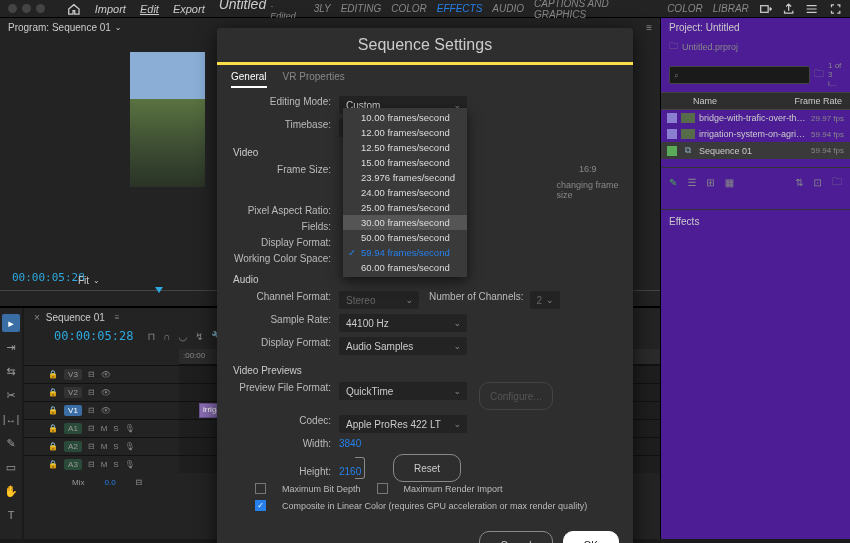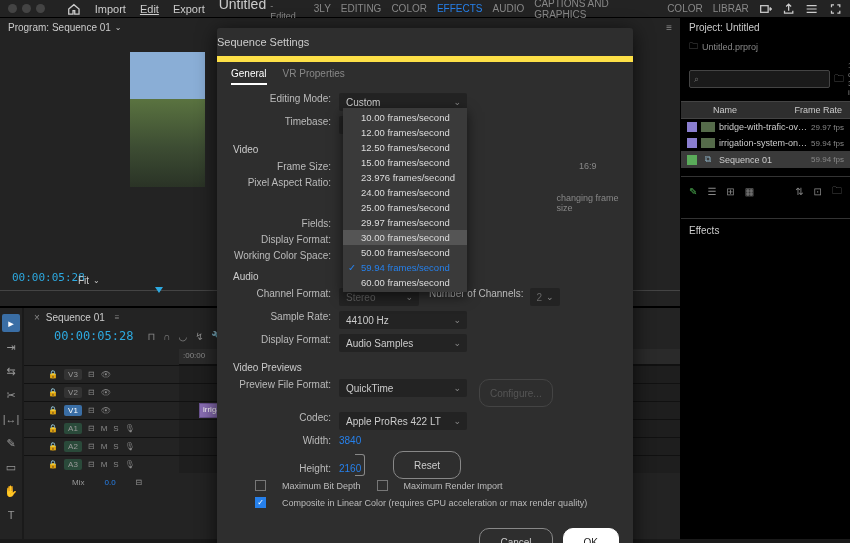--- a/index.html
+++ b/index.html
@@ -1,29 +1,29 @@
 <!DOCTYPE html>
 <html><head>
 <meta charset="utf-8">
 <style>
 * { margin: 0; padding: 0; box-sizing: border-box; font-family: -apple-system, 'Segoe UI', Arial, sans-serif; }
 body { background: #1a1a1a; color: #ccc; font-size: 10px; width: 850px; height: 543px; overflow: hidden; position: relative; }
-.topbar { height: 18px; background: #232323; display: flex; align-items: center; padding: 0 8px; gap: 14px; border-bottom: 1px solid #000; }
+.topbar { height: 18px; background: #232323; display: flex; align-items: center; padding: 0 8px; gap: 14px; border-bottom: 1px solid #000; font-style: italic; }
 .traffic { display: flex; gap: 5px; margin-right: 8px; }
 .traffic span { width: 9px; height: 9px; border-radius: 50%; background: #444; display: inline-block; }
 .topbar-item { color: #ccc; cursor: pointer; font-size: 11px; }
 .topbar-item.active { text-decoration: underline; }
 .tabsbar { display: flex; align-items: center; gap: 10px; margin-left: auto; font-size: 10px; }
 .tabsbar .tab { color: #888; }
 .tabsbar .tab.sel { color: #2680eb; }
 .ico { width: 14px; height: 14px; display: inline-flex; align-items: center; justify-content: center; }
 .ico svg { width: 100%; height: 100%; stroke: #ccc; fill: none; stroke-width: 1.5; }
 .main { display: flex; height: calc(100% - 22px); }
 .left { flex: 1; display: flex; flex-direction: column; }
-.right { width: 170px; background: #000000; border-left: 1px solid #000; }
+.right { width: 190px; background: #4c1d95; border-left: 1px solid #000; }
 
 .program { height: 290px; background: #232323; border-bottom: 2px solid #000; position: relative; }
 .program-hdr { font-size: 10px; color: #ccc; padding: 4px 8px; display: flex; align-items: center; gap: 4px; }
 .program-hdr::after { content: "≡"; margin-left: auto; color: #888; }
 .monitor { width: 75px; height: 135px; margin: 15px 0 0 130px; background: linear-gradient(#8aaed6 0%, #8aaed6 35%, #5a7340 35%, #3d4d33 70%, #2a3326 100%); }
 .tc { position: absolute; left: 12px; bottom: 22px; color: #2da9e0; font-size: 11px; font-family: monospace; }
 .fit { position: absolute; left: 78px; bottom: 20px; font-size: 10px; color: #ccc; display: flex; align-items: center; gap: 4px; }
 .ruler { position: absolute; bottom: 0; left: 0; right: 0; height: 16px; border-top: 1px solid #444; }
 .playhead-tri { position: absolute; left: 155px; top: -4px; width: 0; height: 0; border-left: 4px solid transparent; border-right: 4px solid transparent; border-top: 6px solid #2da9e0; }
 
@@ -63,21 +63,21 @@
 .thumb { width: 14px; height: 10px; background: #556b4a; }
 .bin-name { flex: 1; overflow: hidden; white-space: nowrap; text-overflow: ellipsis; color: #ccc; }
 .bin-rate { color: #888; font-size: 8px; }
 .bin-row.sel { background: #3a3a3a; }
 .bin-icons { display: flex; gap: 10px; padding: 6px 8px; font-size: 10px; color: #888; align-items: center; border-top: 1px solid #333; margin-top: 8px; }
 .pencil { color: #4caf50; }
 .eff-hdr { padding: 6px 8px; font-size: 10px; color: #ccc; margin-top: 12px; border-top: 1px solid #333; }
 
 
 .dialog { position: absolute; left: 217px; top: 28px; width: 416px; background: #2e2e2e; border-radius: 3px; box-shadow: 0 4px 20px rgba(0,0,0,.7); z-index: 50; }
-.dlg-title { text-align: left; padding: 8px 0; font-size: 11px; color: #ccc; border-bottom: 6px solid #fde047; }
+.dlg-title { text-align: center; padding: 8px 0; font-size: 16px; color: #ccc; border-bottom: 3px solid #fde047; }
 .dlg-tabs { display: flex; gap: 16px; padding: 6px 14px 0; font-size: 10px; }
 .dlg-tab { color: #888; padding-bottom: 4px; }
 .dlg-tab.sel { color: #fff; border-bottom: 2px solid #fff; }
 .dlg-body { padding: 8px 14px 10px; }
 .row { display: flex; align-items: flex-start; margin-bottom: 5px; font-size: 10px; }
 .row label { width: 108px; text-align: right; color: #bbb; padding-right: 8px; }
 .sel-box { flex: 1; max-width: 128px; height: 18px; background: #232323; border: 1px solid transparent; border-radius: 2px; display: flex; align-items: center; padding: 0 6px; color: #ccc; position: relative; font-size: 10px; }
 .sel-box::after { content: "⌄"; position: absolute; right: 5px; color: #888; font-size: 9px; }
 .sect { color: #ccc; font-size: 10px; margin: 10px 0 6px 2px; }
 .blue-num { color: #2680eb; }
@@ -336,25 +336,25 @@
     <div class="row">
         <label>Timebase:</label>
         <div class="sel-box">59.94  frames/second</div>
       </div>
     <div class="sect">Video</div>
     <div class="row">
         <label>Frame Size:</label>
         <span class="hidden-behind">16:9</span>
       </div>
     <div class="row">
-        <label>Pixel Aspect Ratio:</label>
-      </div>
-    <div class="row">
         <label></label>
         <span class="hidden-behind">changing frame size</span>
+      </div>
+    <div class="row">
+        <label>Pixel Aspect Ratio:</label>
       </div>
     <div class="row">
         <label>Fields:</label>
       </div>
     <div class="row">
         <label>Display Format:</label>
       </div>
     <div class="row">
         <label>Working Color Space:</label>
       </div>
@@ -417,18 +417,17 @@
 </div>
 
 <div class="dd" id="dd">
     <div class="dd-item">10.00  frames/second</div>
     <div class="dd-item">12.00  frames/second</div>
     <div class="dd-item">12.50  frames/second</div>
     <div class="dd-item">15.00  frames/second</div>
     <div class="dd-item">23.976  frames/second</div>
     <div class="dd-item">24.00  frames/second</div>
     <div class="dd-item">25.00  frames/second</div>
-    <div class="dd-item">29.97  frames/second</div>
     <div class="dd-item hl">30.00  frames/second</div>
     <div class="dd-item">50.00  frames/second</div>
     <div class="dd-item sel">59.94  frames/second</div>
     <div class="dd-item">60.00  frames/second</div>
   </div>
 
 </body></html>

